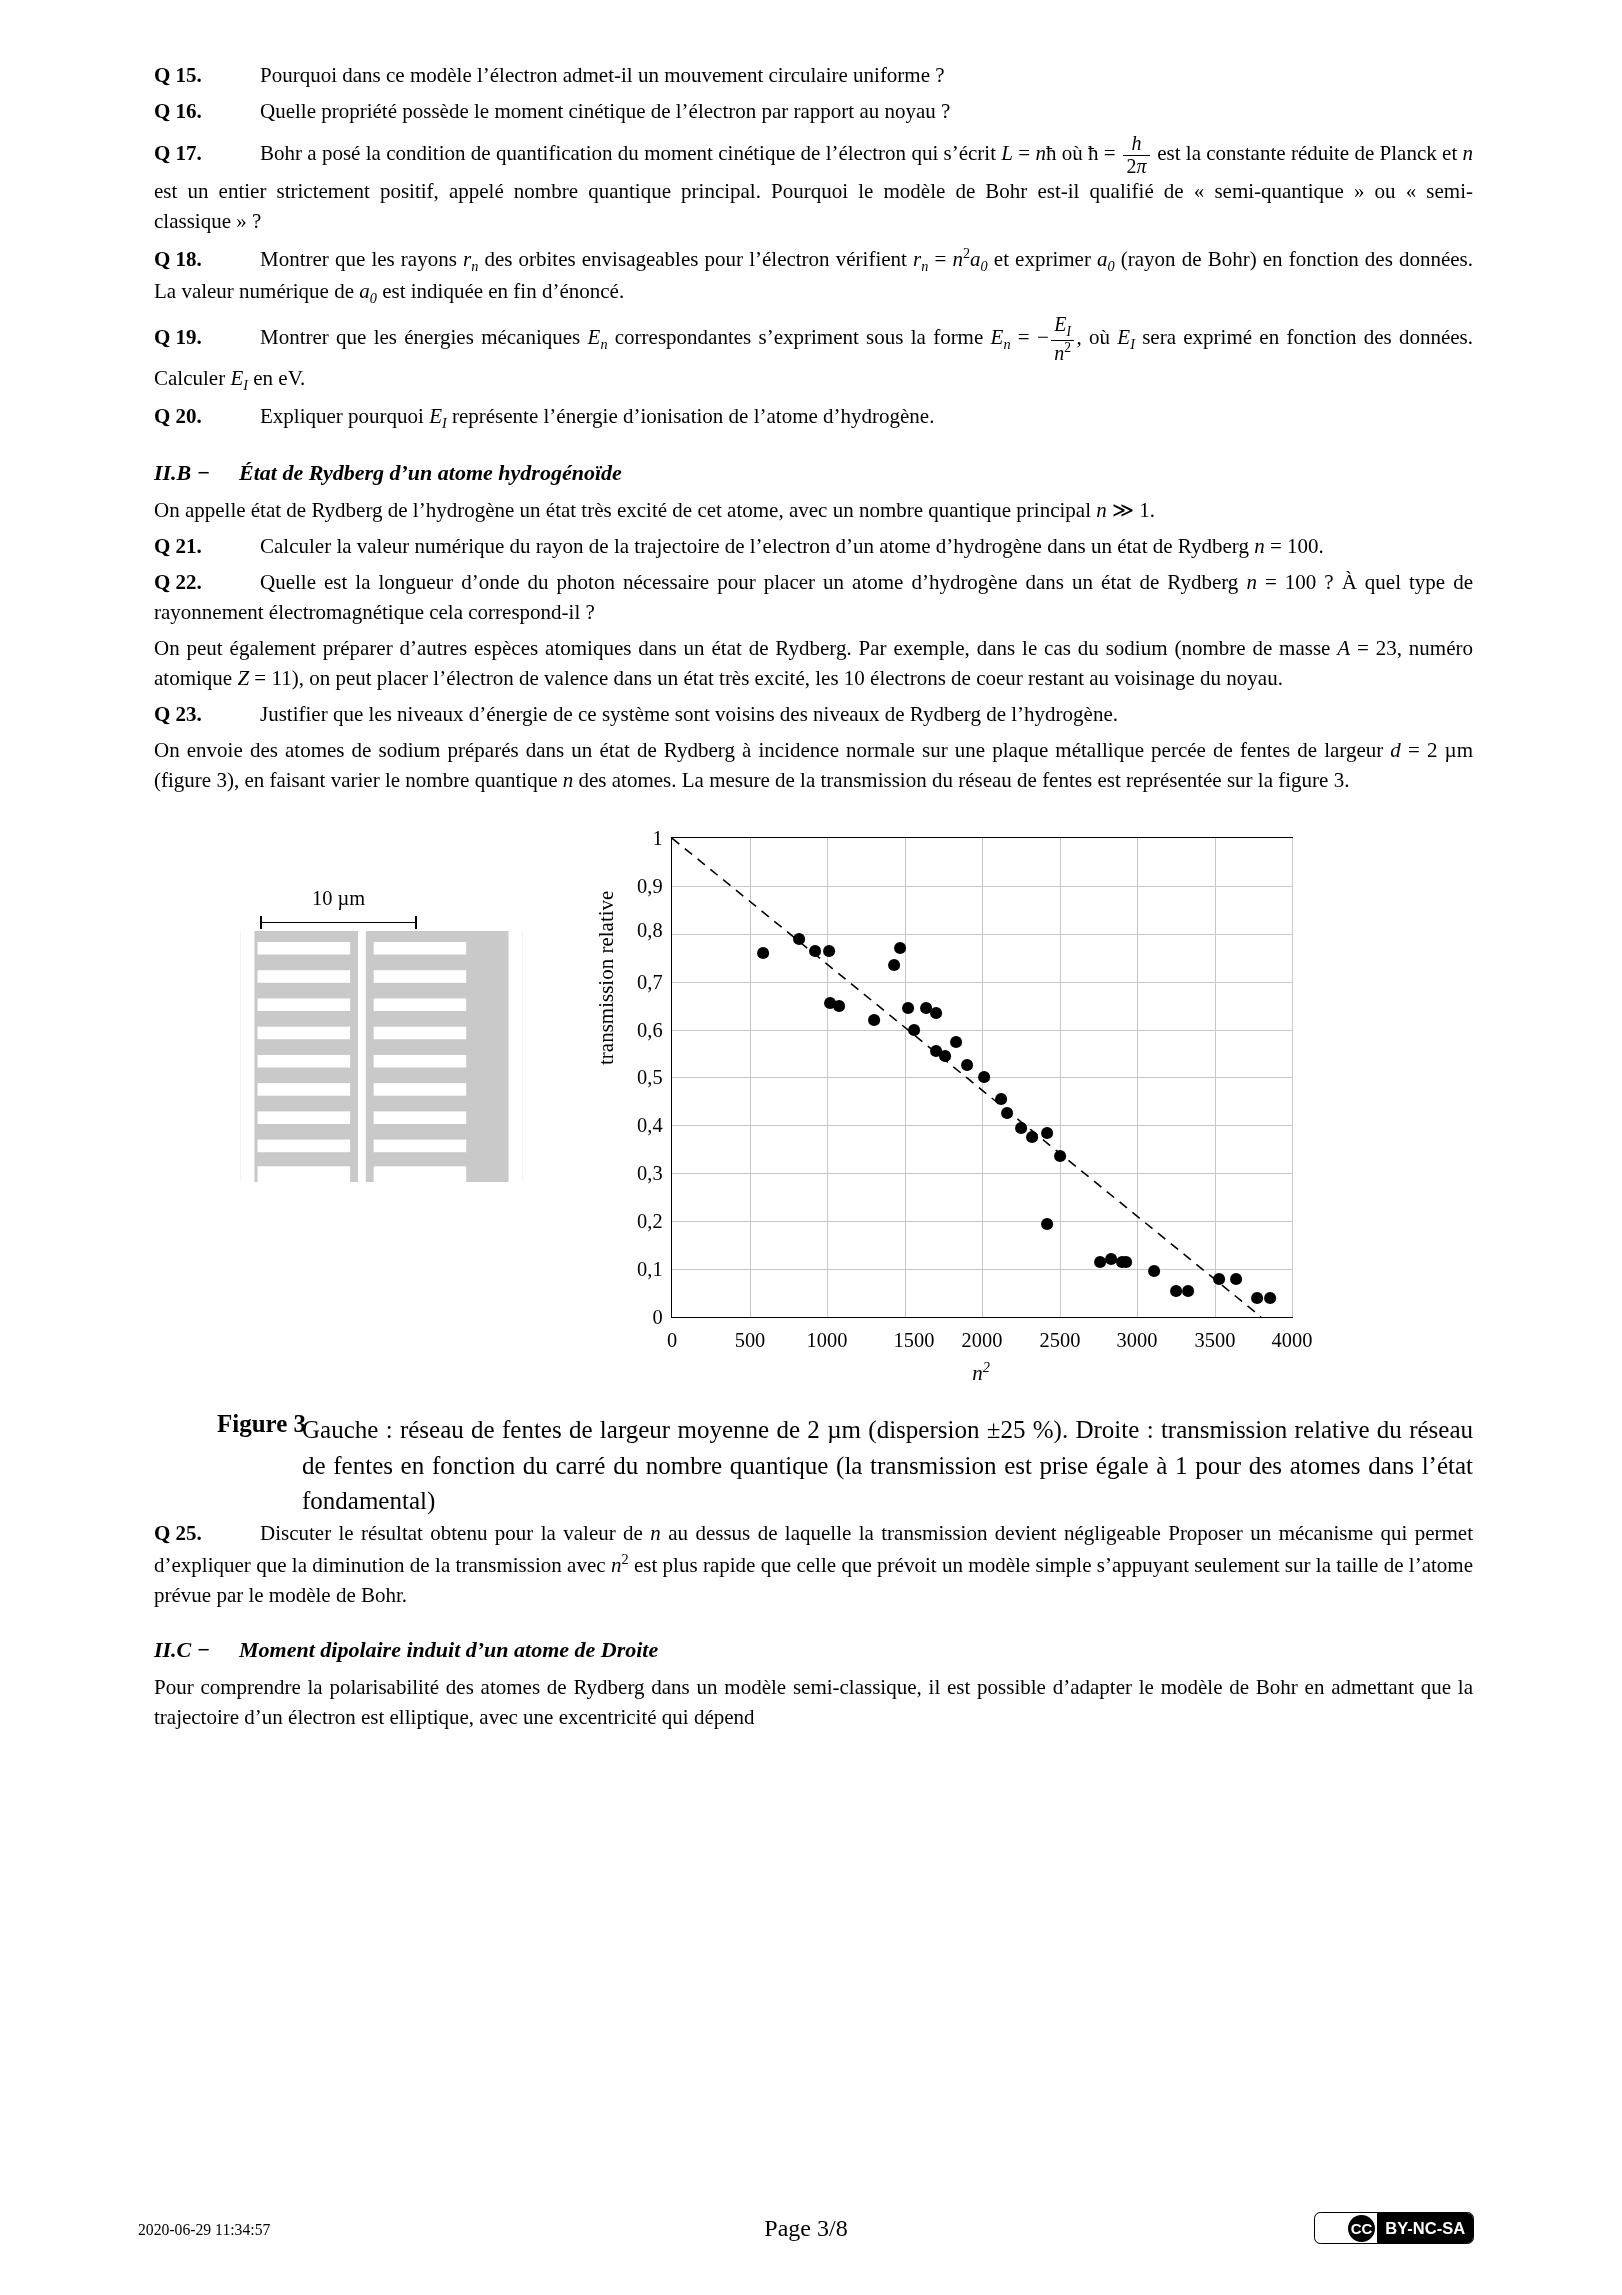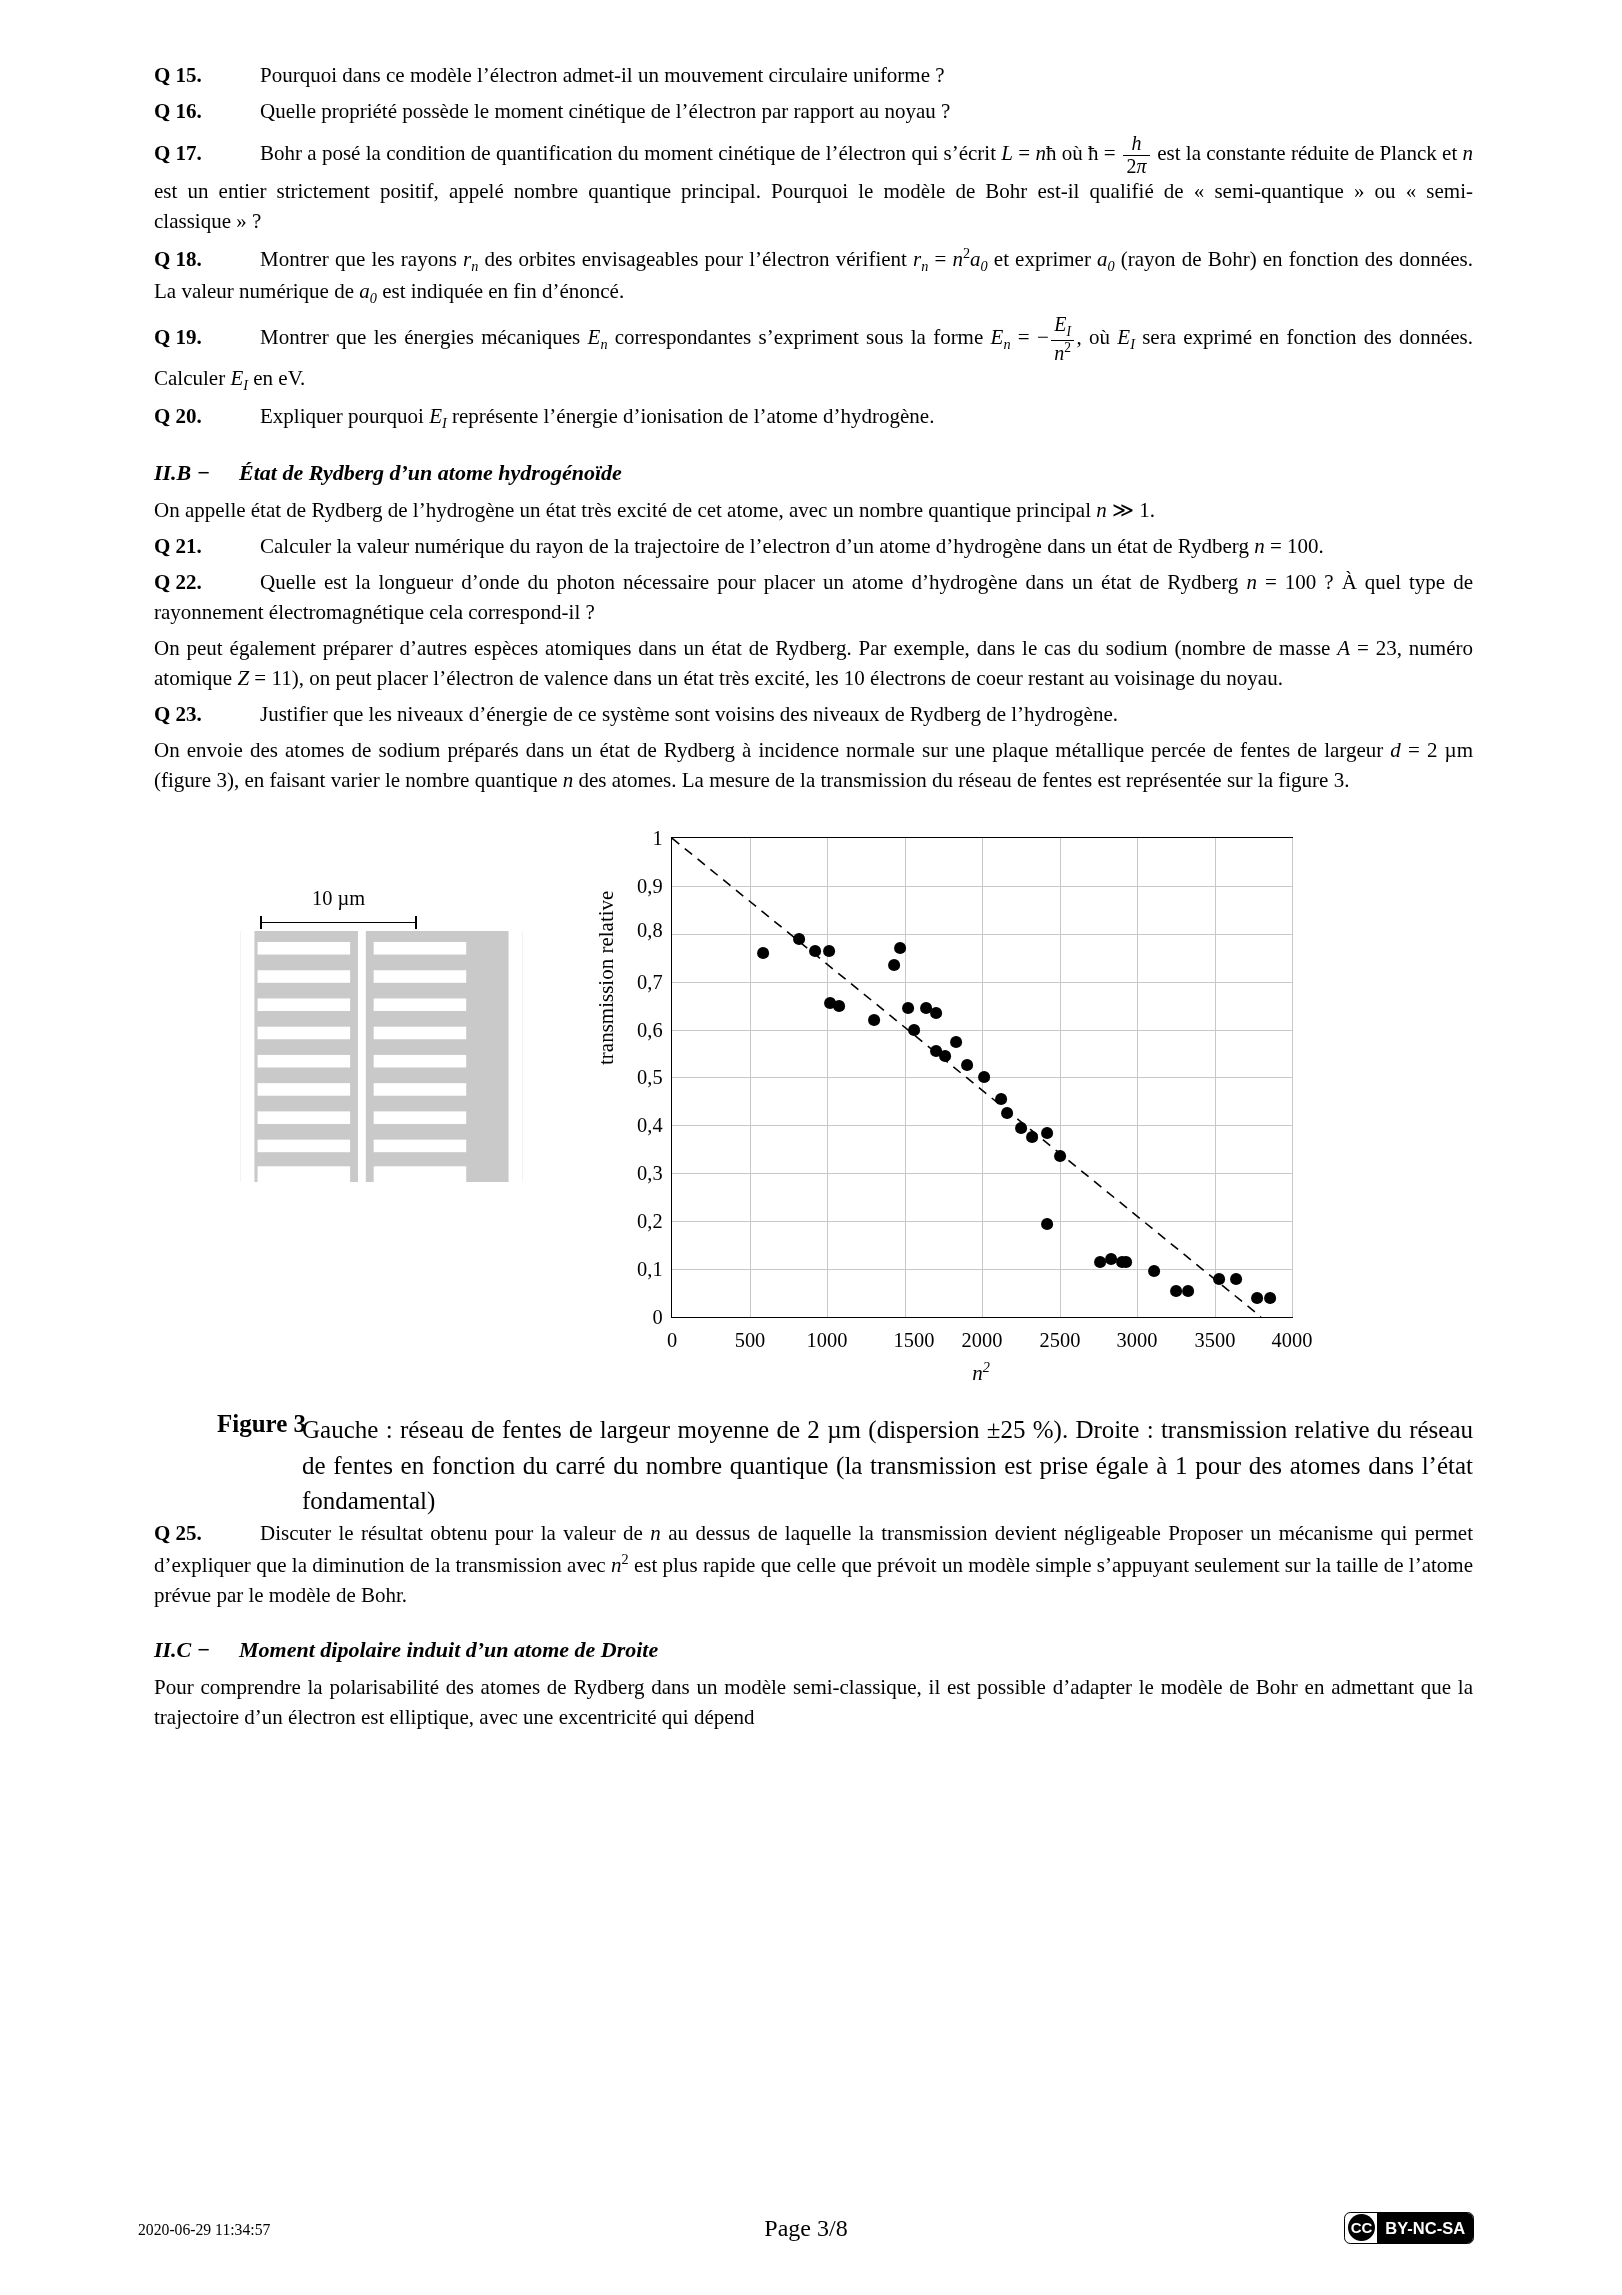--- a/index.html
+++ b/index.html
@@ -147,25 +147,26 @@
     position:absolute;
     left:138px; right:149px;
     bottom:49px;
     height:31px;
     font-size:15.7px;
   }
   .footer .ts { position:absolute; left:0; top:6.3px; }
   .footer .pg { position:absolute; left:0; right:0; text-align:center; font-size:24px; }
   .cc {
     position:absolute; right:0; top:-3.1px;
-    display:flex; align-items:center;
+    display:flex; 
     border:1.6px solid #000; border-radius:6.3px;
     background:#ffffff;
     overflow:hidden;
     height:30px;
+    padding-left:30px;
   }
   .cc .cc-circle {
     width:27px; height:27px; margin:1.6px 2.4px 1.6px 3.1px;
     border-radius:50%;
     background:#000; color:#fff;
     font-size:15px; font-weight:bold;
     display:flex; align-items:center; justify-content:center;
     font-family:"Liberation Sans", sans-serif;
   }
   .cc .cc-text {

